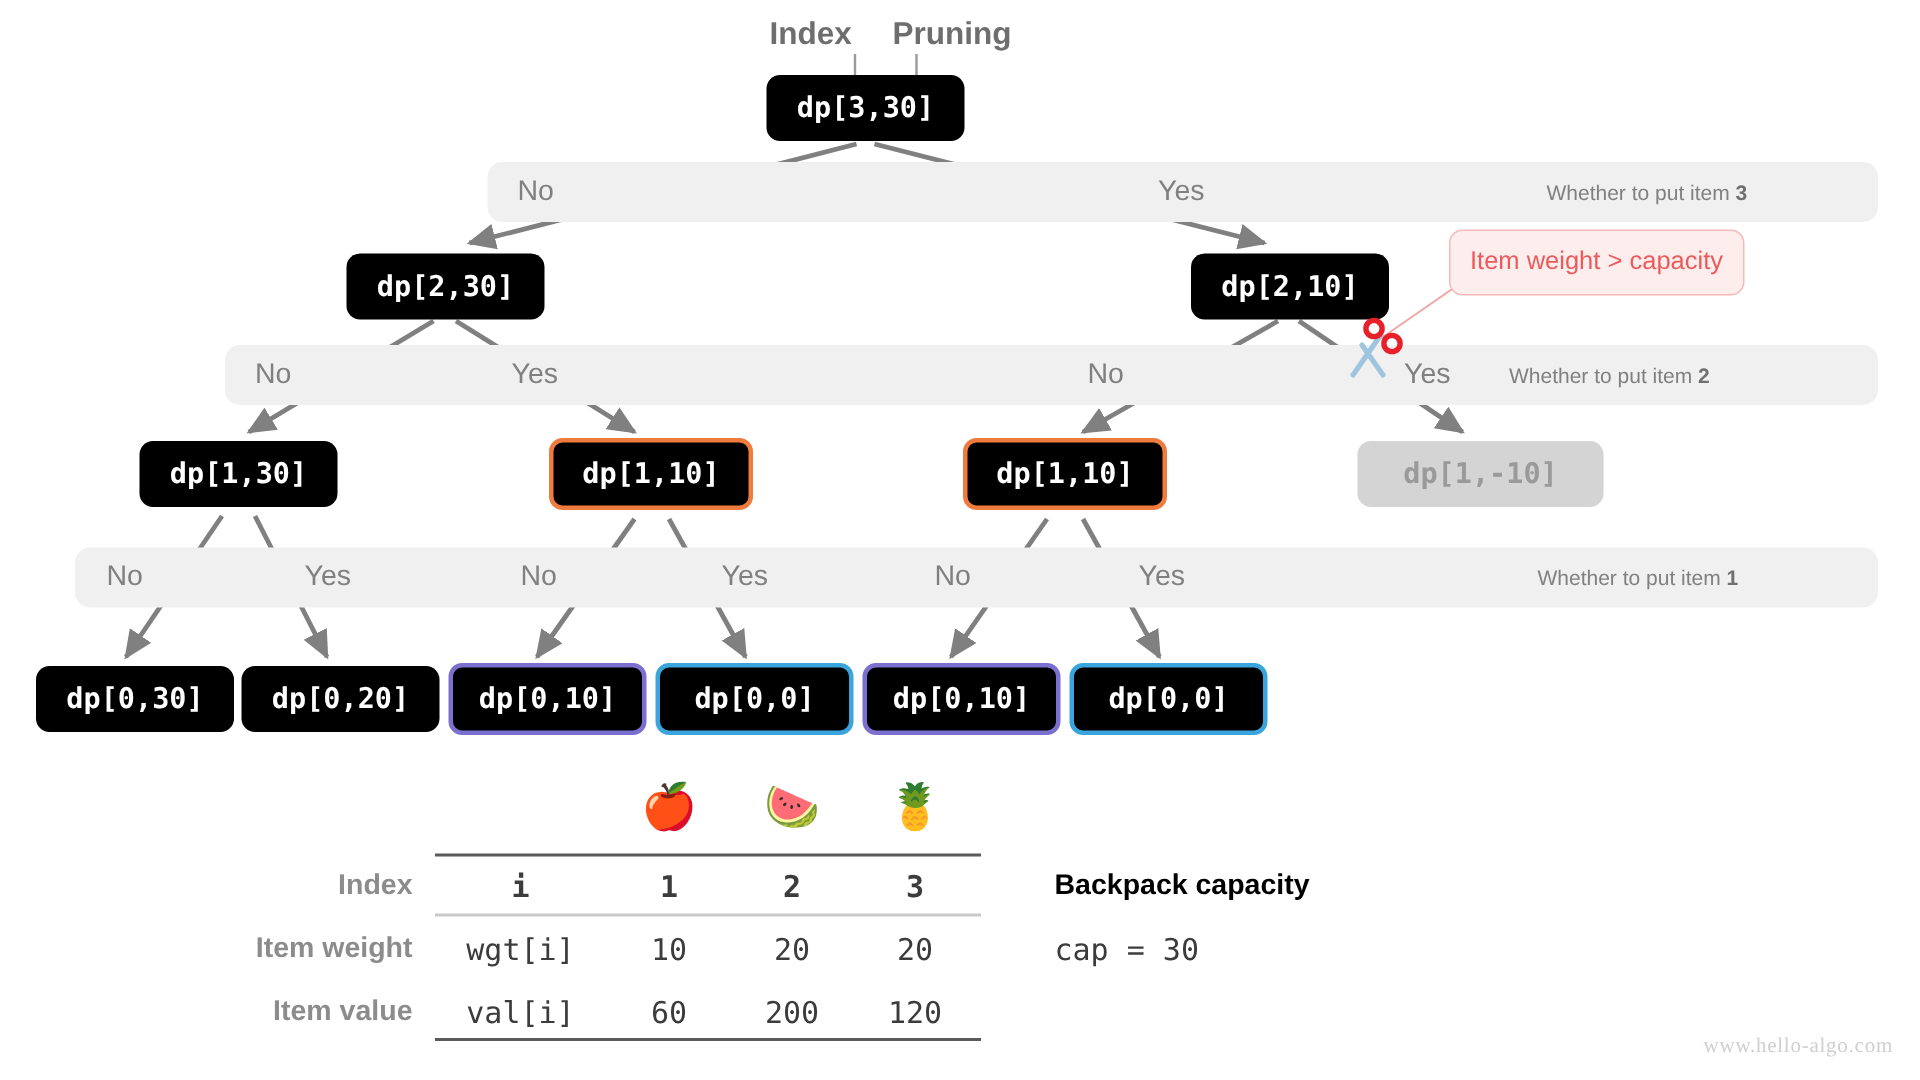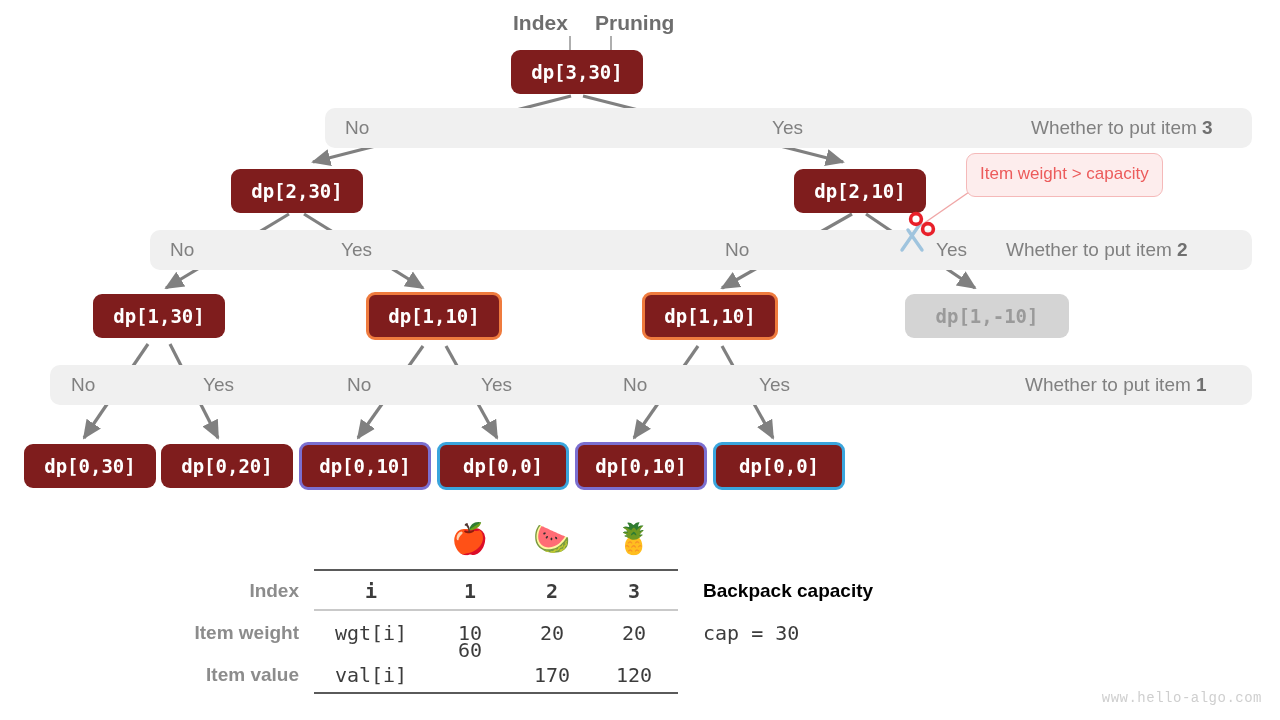--- a/index.html
+++ b/index.html
@@ -4,45 +4,45 @@
 <style>
   * { box-sizing: border-box; }
   html, body { margin: 0; padding: 0; }
   body {
     width: 1280px; height: 720px;
     background: #ffffff;
     font-family: "Liberation Sans", sans-serif;
     overflow: hidden;
     position: relative;
   }
-  #stage { position: absolute; left: 0; top: 0; width: 1280px; height: 720px; padding-left: 24px; }
+  #stage { position: absolute; left: 0; top: 0; width: 1280px; height: 720px; }
 
   svg.edges { position: absolute; left: 0; top: 0; width: 1280px; height: 720px; pointer-events: none; }
 
   
   .band {
     position: absolute;
     background: #f0f0f0;
     border-radius: 10px;
     height: 40px;
   }
   .band-lbl {
     position: absolute;
     color: #808080;
     font-size: 19px;
     line-height: 40px;
     white-space: nowrap;
   }
-  .band-lbl.right { font-size: 19px; }
+  .band-lbl.right { font-size: 14px; }
   .band-lbl.right b { color: #707070; font-weight: bold; }
 
   
   .node {
     position: absolute;
-    background: #7f1d1d;
+    background: #000000;
     border-radius: 9px;
     color: #ffffff;
     font-family: "DejaVu Sans Mono", monospace;
     font-size: 19px;
     font-weight: bold;
     display: flex;
     align-items: center;
     justify-content: center;
     letter-spacing: 0px;
     white-space: nowrap;
@@ -109,21 +109,21 @@
     position: absolute;
     font-family: "DejaVu Sans Mono", monospace;
     font-size: 20px;
     color: #3c3c3c;
     white-space: nowrap;
   }
   .watermark {
     position: absolute;
     right: 18px; bottom: 14px;
     color: #cfcfcf;
-    font-family: Liberation Mono, monospace;
+    font-family: Liberation Serif, serif;
     font-size: 14px;
     letter-spacing: .5px;
   }
   .scissors { position: absolute; }
 </style>
 </head>
 <body>
 
 <div id="stage">
 
@@ -244,22 +244,22 @@
     <div class="cell" style="left:297px; top:663px; width:100px;">val[i]</div>
 
     <div class="cell hdr" style="left:423px; top:579px; width:46px;">1</div>
     <div class="cell hdr" style="left:505px; top:579px; width:46px;">2</div>
     <div class="cell hdr" style="left:587px; top:579px; width:46px;">3</div>
 
     <div class="cell" style="left:423px; top:621px; width:46px;">10</div>
     <div class="cell" style="left:505px; top:621px; width:46px;">20</div>
     <div class="cell" style="left:587px; top:621px; width:46px;">20</div>
 
-    <div class="cell" style="left:423px; top:638px; width:46px;">60</div>
-    <div class="cell" style="left:500px; top:663px; width:56px;">170</div>
+    <div class="cell" style="left:423px; top:663px; width:46px;">60</div>
+    <div class="cell" style="left:500px; top:663px; width:56px;">200</div>
     <div class="cell" style="left:582px; top:663px; width:56px;">120</div>
   </div>
 
   <div class="cap-lbl" style="left:703px; top:580px;">Backpack capacity</div>
   <div class="cap-val" style="left:703px; top:621px;">cap = 30</div>
 
   <div class="watermark">www.hello-algo.com</div>
 
 </div>
 

